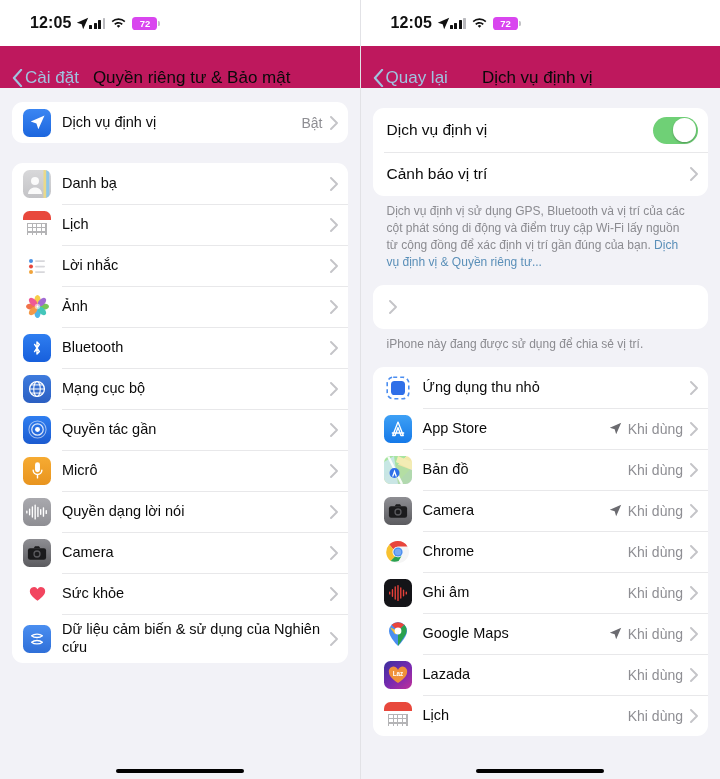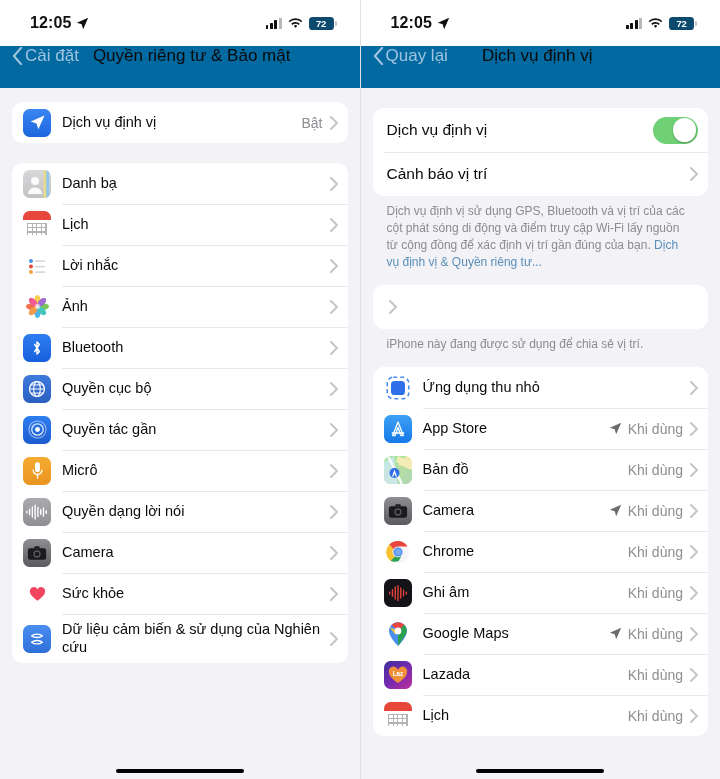--- a/index.html
+++ b/index.html
@@ -21,21 +21,20 @@
     background: #f2f2f7;
     overflow: hidden;
   }
   .phone.left { border-right: 1px solid #e2e2e6; }
 
   
   .statusbar {
     height: 46px;
     display: flex;
     align-items: center;
-    justify-content: space-between;
     padding: 0 26px 0 30px;
     box-sizing: border-box;
     background: #ffffff;
   }
   .sb-left {
     display: flex; align-items: center; gap: 5px;
     font-size: 16px; font-weight: 700; color: #111;
     letter-spacing: .1px;
   }
   .sb-arrow { display:block; }
@@ -43,39 +42,39 @@
   .bars { display: flex; align-items: flex-end; gap: 1.6px; height: 11px; }
   .bars i { display:block; width: 2.8px; background:#111; border-radius: .6px; }
   .bars i:nth-child(1){height:4px}
   .bars i:nth-child(2){height:6px}
   .bars i:nth-child(3){height:8.5px}
   .bars i:nth-child(4){height:11px; background:#b9b9bd}
   .battery {
     position: relative;
     width: 25px; height: 13px;
     border-radius: 3.6px;
-    background: #0c4a6e;
+    background: #d946ef;
     display:flex; align-items:center; justify-content:center;
   }
   .battery .pct {
     font-size: 9.5px; font-weight: 700; color:#fff;
     letter-spacing:-.2px; transform: translateY(-.3px);
   }
   .battery::after{
     content:""; position:absolute; right:-3px; top:4px;
     width:2px; height:5px; border-radius:0 1.5px 1.5px 0; background:#c3c3c7;
   }
 
   
   .navbar {
     height: 42px;
-    display: flex; align-items: flex-start;
+    display: flex; align-items: flex-end;
     padding: 0 12px;
     box-sizing: border-box;
-    background: #0369a1;
+    background: #be185d;
     position: relative;
   }
   .back {
     display:flex; align-items:center; gap: 2px;
     color:#9fc4e0; font-size: 17px;
     white-space: nowrap;
   }
   .chev-back { width: 11px; height: 18px; display:block; }
   .nav-title {
     font-size: 17px; font-weight: 400; color:#0a0a0a;
@@ -334,21 +333,21 @@
         </div>
 
         <div class="row">
           <span class="row-ico ic-globe">
             <svg width="20" height="20" viewBox="0 0 22 22">
                 <circle cx="11" cy="11" r="8.2" stroke="#fff" stroke-width="1.4" fill="none"></circle>
                 <ellipse cx="11" cy="11" rx="3.6" ry="8.2" stroke="#fff" stroke-width="1.2" fill="none"></ellipse>
                 <path d="M2.9 11h16.2M4.2 6.5h13.6M4.2 15.5h13.6" stroke="#fff" stroke-width="1.1"></path>
               </svg>
           </span>
-          <span class="row-label">Quyền cục bộ</span>
+          <span class="row-label">Mạng cục bộ</span>
           <svg class="chev" viewBox="0 0 8 14">
               <path d="M1 1l6 6-6 6" stroke="#c4c4c8" stroke-width="1.9" fill="none" stroke-linecap="round" stroke-linejoin="round"></path>
             </svg>
         </div>
 
         <div class="row">
           <span class="row-ico ic-nearby">
             <svg width="21" height="21" viewBox="0 0 22 22">
                 <circle cx="11" cy="11" r="2.6" fill="#fff"></circle>
                 <circle cx="11" cy="11" r="6" stroke="#fff" stroke-width="1.3" fill="none" opacity=".85"></circle>

